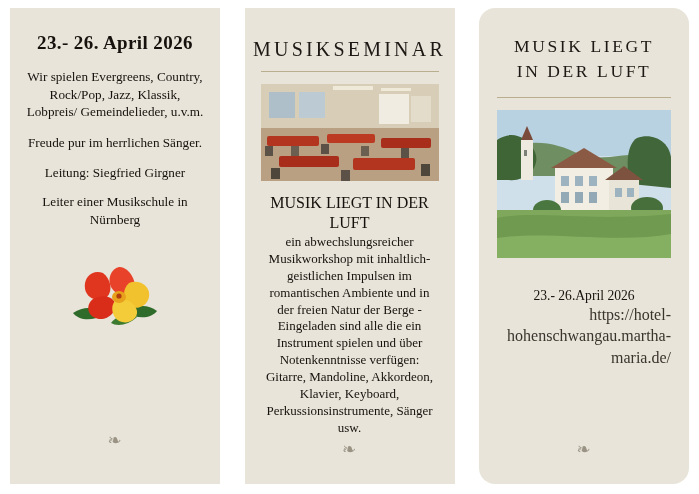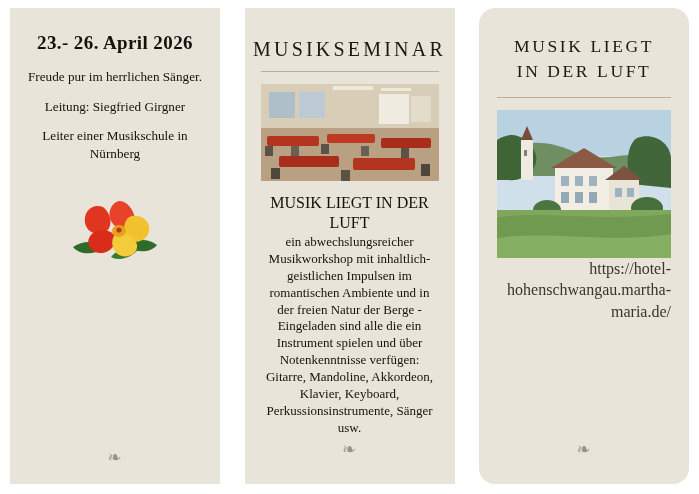--- a/index.html
+++ b/index.html
@@ -29,21 +29,21 @@
     position: relative;
     width: 210px;
     background: #e8e4da;
     box-sizing: border-box;
     display: flex;
     flex-direction: column;
     align-items: center;
     overflow: hidden;
   }
   .panel-left {
-    padding: 18px 16px 2px 16px;
+    padding: 18px 16px 19px 16px;
   }
   .panel-mid {
     padding: 30px 16px 10px 16px;
   }
   .panel-right {
     padding: 26px 18px 10px 18px;
     border-radius: 16px;
   }
 
   
@@ -159,20 +159,21 @@
   }
   .spacer { flex: 1 1 auto; }
 </style>
 </head>
 <body>
 
 <div class="brochure">
 
   <div class="panel panel-left">
     <div class="date-heading">23.- 26. April 2026</div>
+    <div class="left-block">Wir spielen Evergreens, Country, Rock/Pop, Jazz, Klassik, Lobpreis/ Gemeindelieder, u.v.m.</div>
     <div class="left-block tight">Freude pur im herrlichen Sänger.</div>
     <div class="left-block tight">Leitung: Siegfried Girgner</div>
     <div class="left-block tight">Leiter einer Musikschule in Nürnberg</div>
 
     <div class="flower">
       <svg viewBox="0 0 96 74" width="96" height="74" aria-hidden="true">
 
         <path d="M6 58 C18 50 30 52 36 60 C26 66 12 66 6 58 Z" fill="#2f6b2a"></path>
         <path d="M90 56 C80 48 66 50 60 58 C70 64 84 64 90 56 Z" fill="#2f6b2a"></path>
         <path d="M44 68 C50 60 62 58 70 62 C62 70 50 72 44 68 Z" fill="#3b7a2f"></path>
@@ -277,19 +278,20 @@
 
         <ellipse cx="50" cy="100" rx="14" ry="10" fill="#4a7740"></ellipse>
         <ellipse cx="150" cy="98" rx="16" ry="11" fill="#466f3c"></ellipse>
 
         <rect x="0" y="100" width="174" height="48" fill="#7fa85c"></rect>
         <path d="M0 108 C40 100 90 112 174 104 L174 148 L0 148 Z" fill="#6f9a4f"></path>
         <path d="M0 128 C50 120 120 134 174 124 L174 148 L0 148 Z" fill="#85b062"></path>
       </svg>
     </div>
 
+    <div class="right-date">23.- 26.April 2026</div>
     <div class="right-url">https://hotel-hohenschwangau.martha-maria.de/</div>
 
     <div class="spacer"></div>
     <div class="flourish">❧</div>
   </div>
 
 </div>
 
 </body></html>

